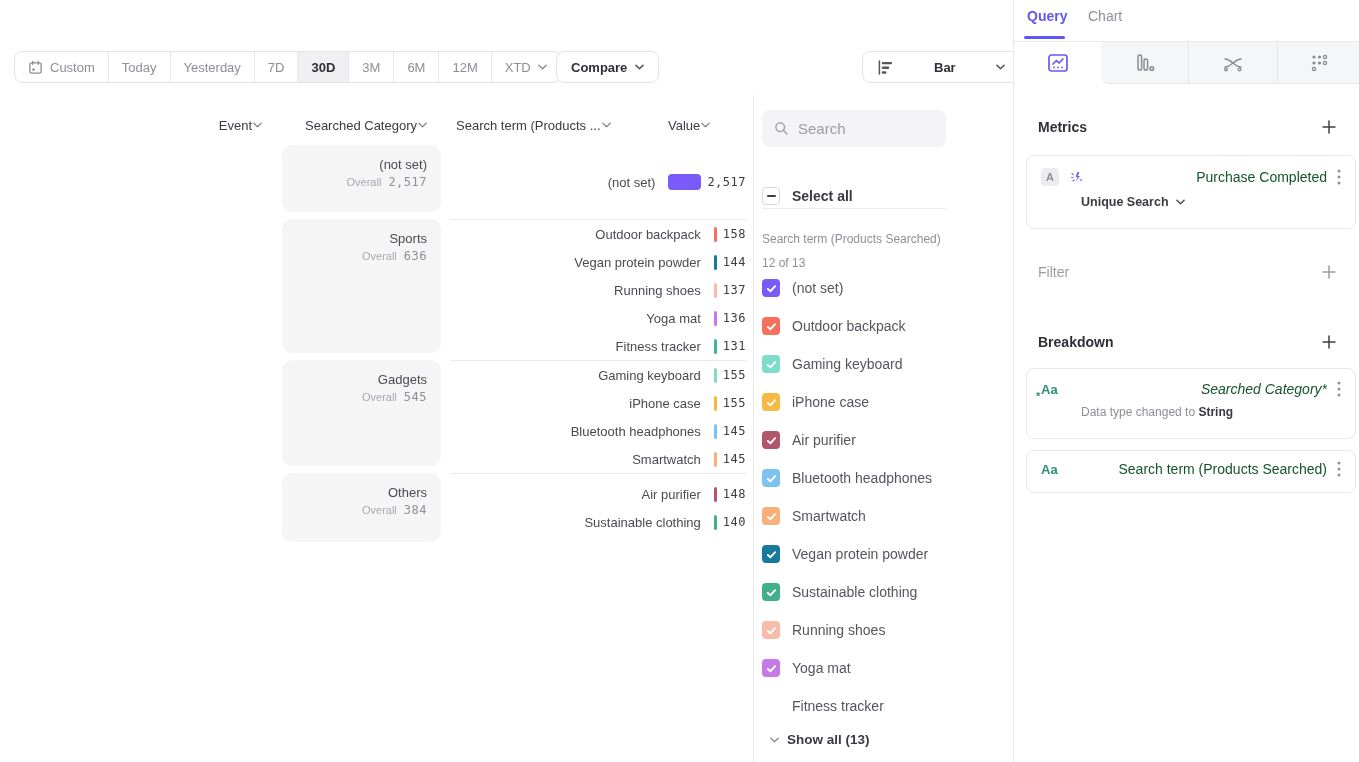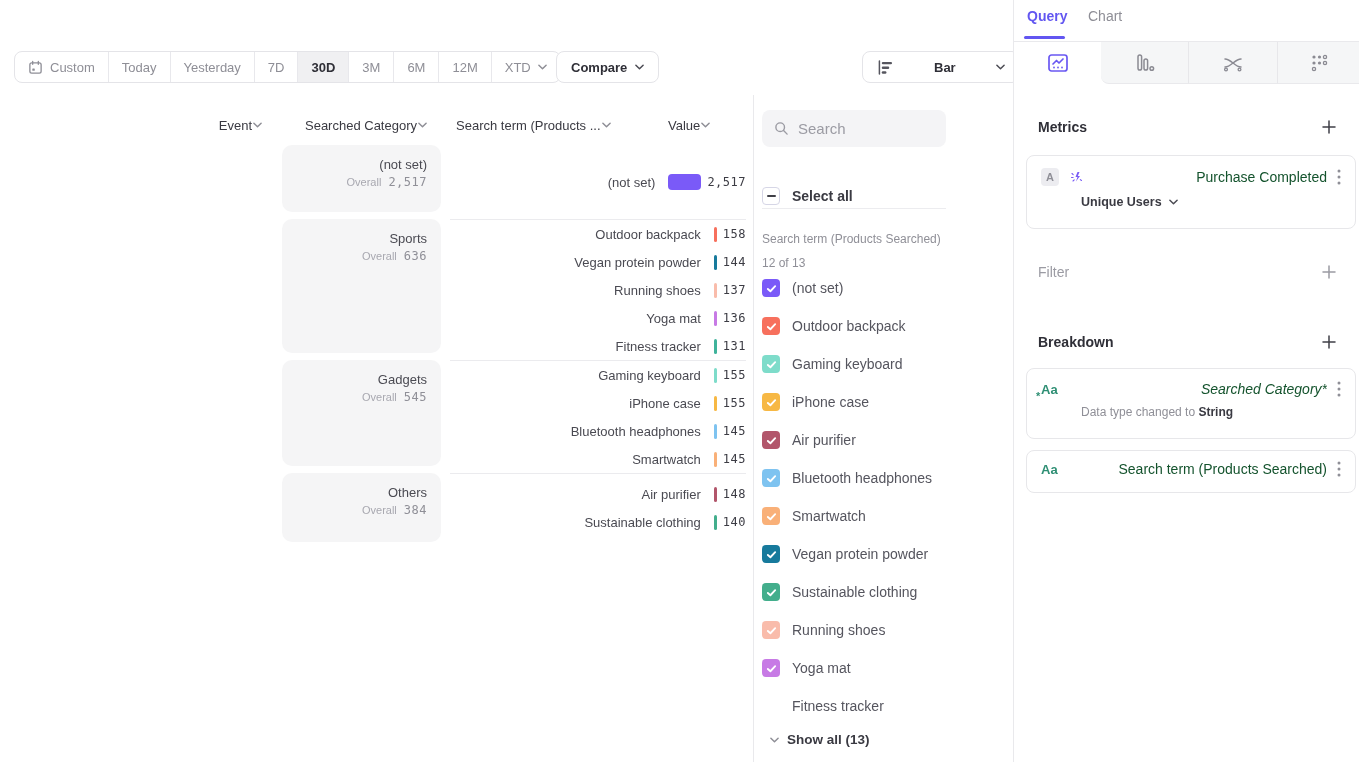--- a/index.html
+++ b/index.html
@@ -501,21 +501,21 @@
         <span class="card-title">Purchase Completed</span>
         <span class="kebab">
             <svg viewBox="0 0 4 16" width="4" height="16">
               <circle cx="2" cy="2" r="1.5" fill="currentColor"></circle>
               <circle cx="2" cy="8" r="1.5" fill="currentColor"></circle>
               <circle cx="2" cy="14" r="1.5" fill="currentColor"></circle>
             </svg>
           </span>
       </div>
       <div class="sub-row">
-        <span class="agg">Unique Users</span>
+        <span class="agg">Unique Search</span>
         <span class="chev-dark">
             <svg viewBox="0 0 10 6" width="9" height="6">
               <polyline points="1,1 5,5 9,1" fill="none" stroke="currentColor" stroke-width="1.6" stroke-linecap="round" stroke-linejoin="round"></polyline>
             </svg>
           </span>
       </div>
     </div>
 
     <div class="qp sect-row" style="top:264px;">
       <span class="sect-title muted">Filter</span>

